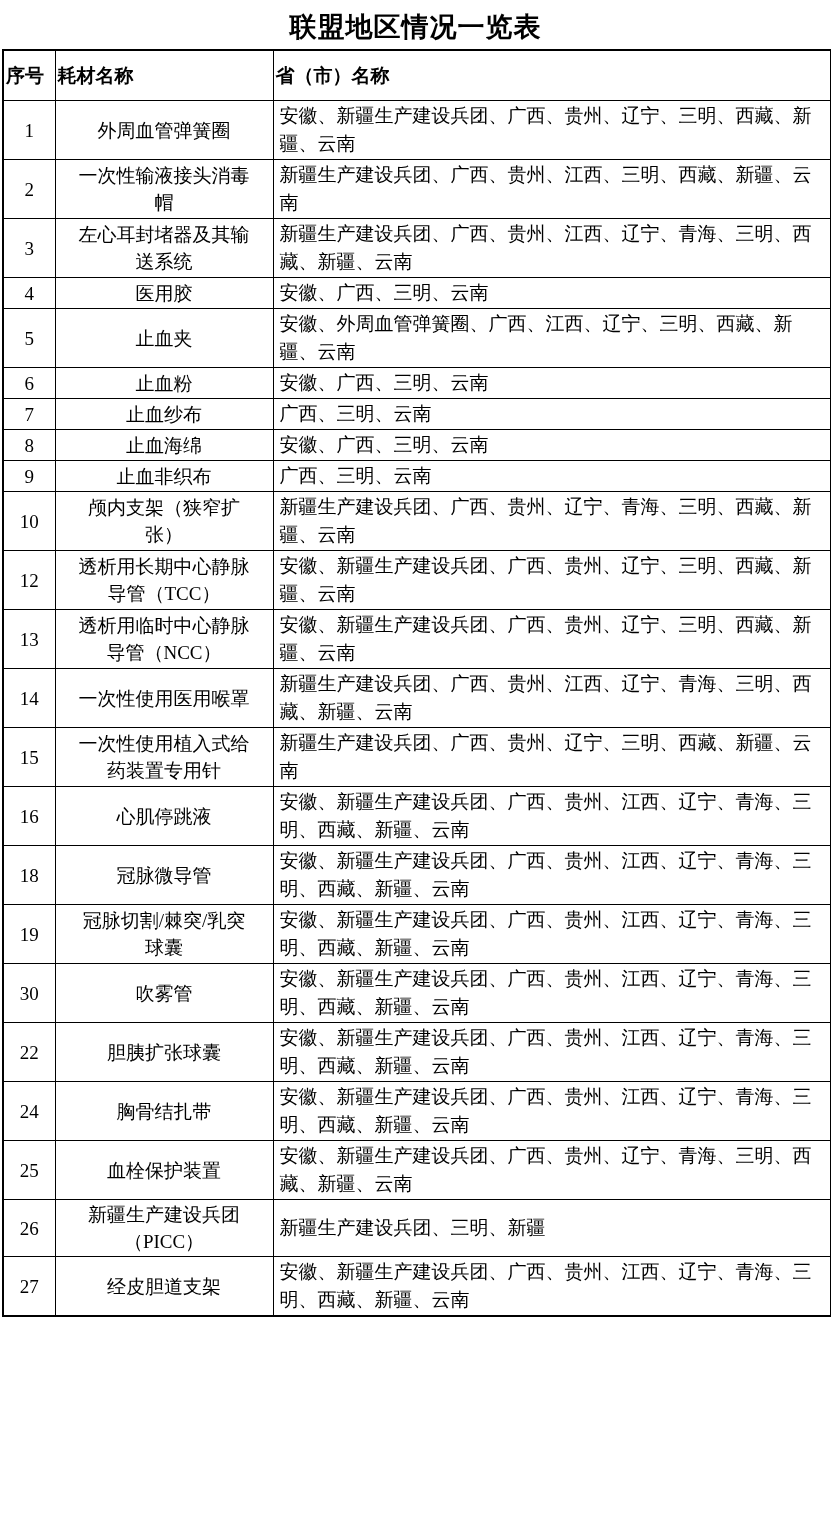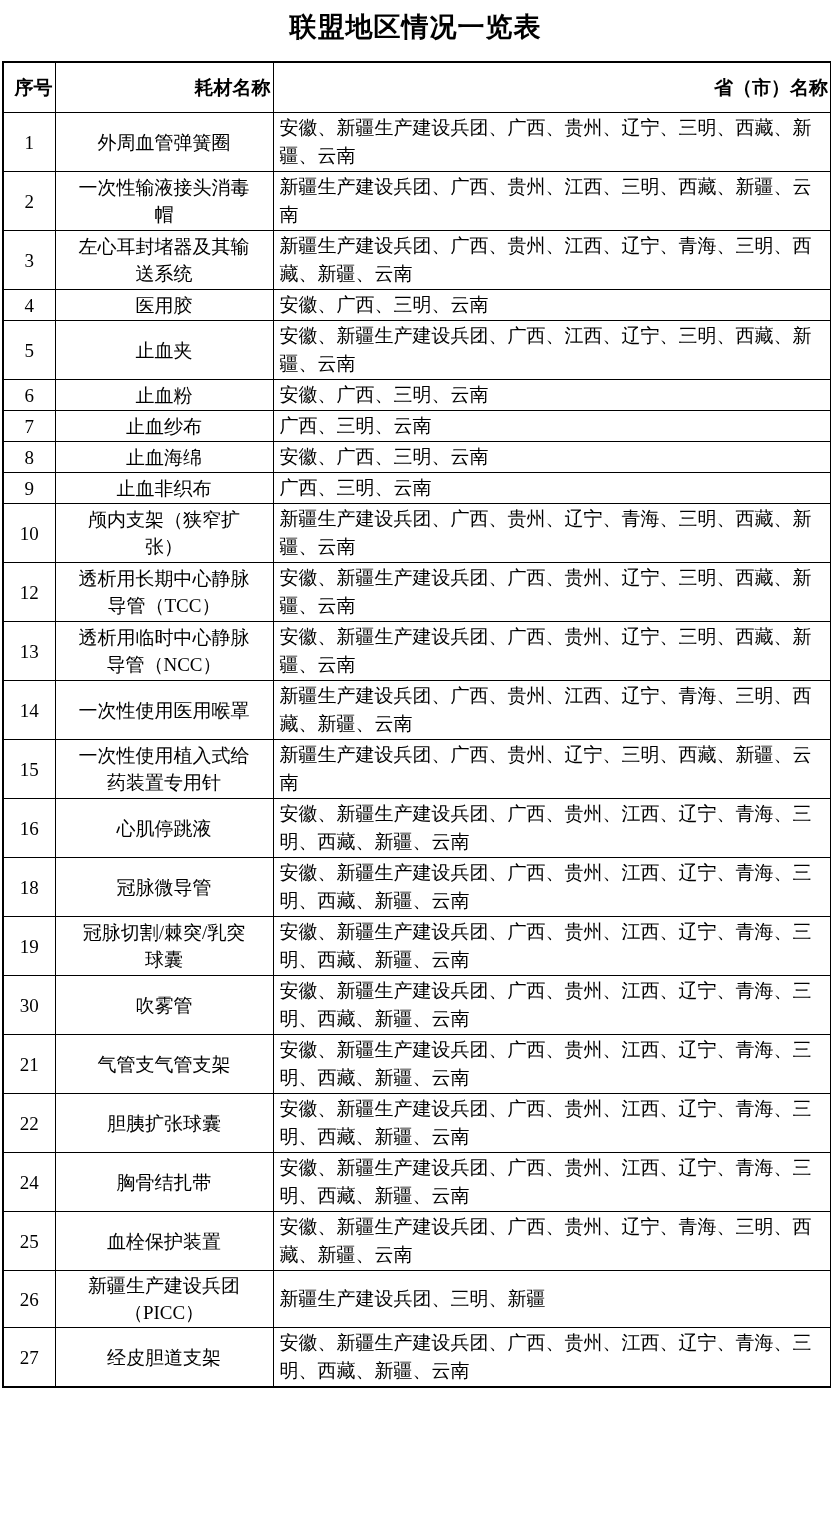--- a/index.html
+++ b/index.html
@@ -12,41 +12,41 @@
   .page {
     width: 831px;
     background: #ffffff;
     box-sizing: border-box;
   }
   .title {
     text-align: center;
     font-size: 27px;
     font-weight: bold;
     margin: 0;
-    padding: 9px 0 16px 0;
+    padding: 9px 0 4px 0;
     letter-spacing: 1px;
   }
   table.alliance {
     border-collapse: collapse;
     table-layout: fixed;
     width: 828px;
     margin-left: 2px;
     border: 2px solid #000000;
   }
   table.alliance th,
   table.alliance td {
     border: 1px solid #000000;
     font-size: 19px;
     vertical-align: middle;
     word-break: break-all;
   }
   table.alliance th {
     height: 49px;
     font-weight: bold;
-    text-align: right;
+    text-align: left;
     padding: 0 2px;
   }
   col.c-no   { width: 52px; }
   col.c-name { width: 218px; }
   col.c-prov { width: 558px; }
   td.cell-no {
     text-align: center;
     padding: 1px 2px;
     line-height: 27px;
   }
@@ -103,21 +103,21 @@
 
   <tr>
     <td class="cell-no">4</td>
     <td class="cell-name">医用胶</td>
     <td class="cell-prov">安徽、广西、三明、云南</td>
   </tr>
 
   <tr>
     <td class="cell-no">5</td>
     <td class="cell-name">止血夹</td>
-    <td class="cell-prov">安徽、新疆生产建设兵团、广西、江西、辽宁、三明、西藏、新疆、云南</td>
+    <td class="cell-prov">安徽、外周血管弹簧圈、广西、江西、辽宁、三明、西藏、新疆、云南</td>
   </tr>
 
   <tr>
     <td class="cell-no">6</td>
     <td class="cell-name">止血粉</td>
     <td class="cell-prov">安徽、广西、三明、云南</td>
   </tr>
 
   <tr>
     <td class="cell-no">7</td>
@@ -186,25 +186,20 @@
     <td class="cell-name">冠脉切割/棘突/乳突球囊</td>
     <td class="cell-prov">安徽、新疆生产建设兵团、广西、贵州、江西、辽宁、青海、三明、西藏、新疆、云南</td>
   </tr>
 
   <tr>
     <td class="cell-no">30</td>
     <td class="cell-name">吹雾管</td>
     <td class="cell-prov">安徽、新疆生产建设兵团、广西、贵州、江西、辽宁、青海、三明、西藏、新疆、云南</td>
   </tr>
 
-  <tr>
-    <td class="cell-no">21</td>
-    <td class="cell-name">气管支气管支架</td>
-    <td class="cell-prov">安徽、新疆生产建设兵团、广西、贵州、江西、辽宁、青海、三明、西藏、新疆、云南</td>
-  </tr>
 
   <tr>
     <td class="cell-no">22</td>
     <td class="cell-name">胆胰扩张球囊</td>
     <td class="cell-prov">安徽、新疆生产建设兵团、广西、贵州、江西、辽宁、青海、三明、西藏、新疆、云南</td>
   </tr>
 
 
   <tr>
     <td class="cell-no">24</td>

